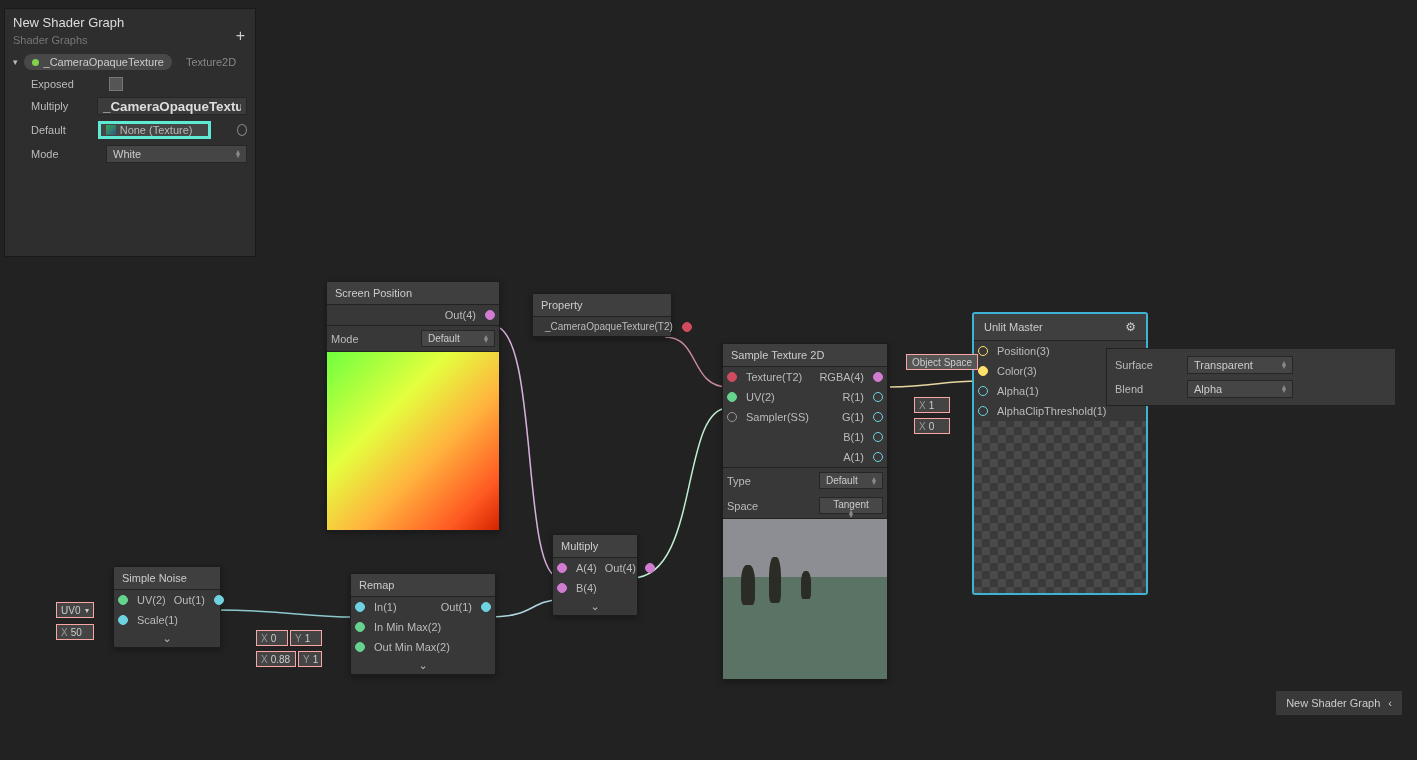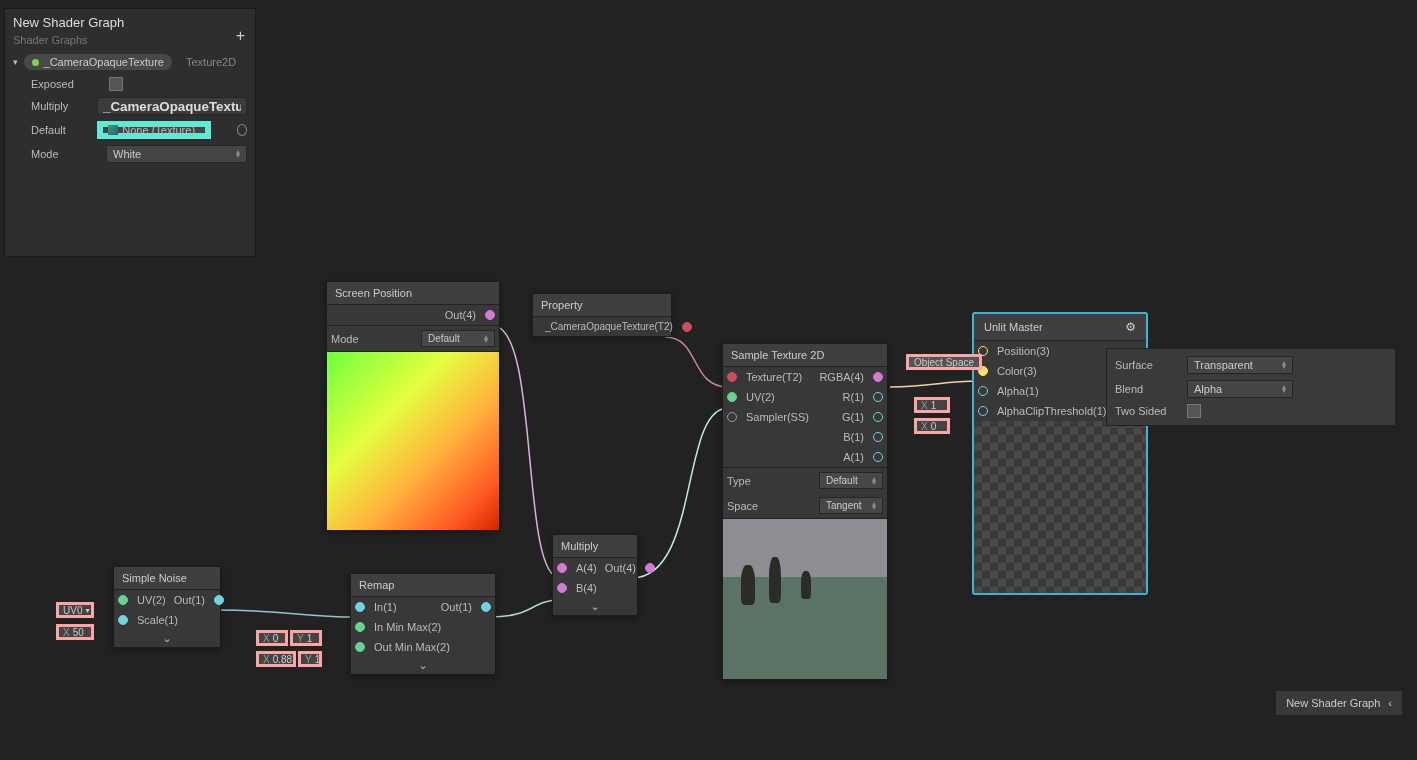--- a/index.html
+++ b/index.html
@@ -13,21 +13,21 @@
 .inspector .plus { position:absolute; right:10px; top:18px; color:#ccc; font-size:16px; cursor:pointer; }
 .inspector .proprow { display:flex; align-items:center; gap:6px; padding:4px 8px; }
 .inspector .chev { color:#bbb; cursor:pointer; font-size:9px; }
 .pill { background:#484848; border-radius:9px; padding:2px 8px; display:inline-flex; align-items:center; gap:5px; color:#ccc; }
 .dot { width:7px; height:7px; border-radius:50%; background:#7fd24a; display:inline-block; }
 .typetag { color:#888; margin-left:8px; }
 .field { display:flex; align-items:center; gap:22px; padding:3px 8px 3px 26px; }
 .field label { width:56px; color:#bbb; }
 .chk { width:14px; height:14px; background:#555; border:1px solid #777; }
 .txt { background:#3b3b3b; border:1px solid #262626; color:#ddd; padding:2px 5px; height:18px; }
-.objfield { background:#454545; border:6px solid #5eead4; color:#bbb; padding:2px 5px; height:18px; width:138px; display:flex; align-items:center; gap:4px;}
+.objfield { background:#454545; border:3px solid #5eead4; color:#bbb; padding:2px 5px; height:18px; width:138px; display:flex; align-items:center; gap:4px;}
 .swatch { width:10px; height:10px; background:linear-gradient(135deg,#3a5,#358);}
 .ring { width:12px; height:12px; border:1px solid #888; border-radius:50%; margin-left:4px;}
 .dd { background:#454545; border:1px solid #262626; color:#ccc; padding:2px 6px; height:18px; width:148px; display:flex; justify-content:space-between; align-items:center;}
 .updn { color:#888; font-size:8px; line-height:4px; display:flex; flex-direction:column;}
 
 
 .node { position:absolute; background:#383838; border:1px solid #1c1c1c; border-radius:2px; box-shadow:0 2px 6px rgba(0,0,0,.35); }
 .node .nh { background:#3f3f3f; padding:5px 8px; color:#ccc; border-bottom:1px solid #222; display:flex; justify-content:space-between; align-items:flex-end;}
 .row { display:flex; justify-content:space-between; align-items:center; padding:4px 4px; gap:8px; }
 .row .l, .row .r { display:flex; align-items:center; gap:5px; }
@@ -36,21 +36,21 @@
 .port.in { margin-right:4px;}
 .port.v4 { background:#d17bd1; border-color:#d17bd1;}
 .port.v3 { background:#ffe06a; border-color:#ffe06a;}
 .port.v2 { background:#66d38e; border-color:#66d38e;}
 .port.v1 { background:#6fd2e0; border-color:#6fd2e0;}
 .port.tex { background:#d14b5e; border-color:#d14b5e;}
 .port.samp { border-color:#999;}
 .port.hollow { background:transparent;}
 .lbl { color:#bbb; }
 .ddsm { background:#474747; border:1px solid #262626; color:#ccc; padding:1px 6px; height:17px; display:flex; justify-content:space-between; align-items:center; font-size:10px;}
-.numbox { background:#444; border:3px solid #fca5a5; color:#ccc; padding:1px 4px; height:16px; font-size:10px; display:inline-flex; gap:3px; align-items:center;}
+.numbox { background:#444; border:1px solid #fca5a5; color:#ccc; padding:1px 4px; height:16px; font-size:10px; display:inline-flex; gap:3px; align-items:center;}
 .numbox .k { color:#999;}
 .expand { text-align:center; color:#bbb; padding:2px; cursor:pointer;}
 
 
 .master { position:absolute; background:#383838; border:2px solid #3fb3d6; border-radius:3px;}
 .master .nh { background:#3f3f3f; padding:6px 10px; color:#ccc; display:flex; justify-content:space-between; align-items:center; border-bottom:1px solid #222;}
 .gear { font-size:12px; color:#ccc; cursor:pointer;}
 .checker { background:repeating-conic-gradient(#4a4a4a 0% 25%,#3a3a3a 0% 50%) 0/16px 16px; }
 
 
@@ -225,21 +225,21 @@
     <div class="ddsm" style="width:64px;">
         <span>Default</span>
         <span class="updn">
           <span>▴</span>
           <span>▾</span>
         </span>
       </div>
   </div>
   <div class="row" style="border-bottom:1px solid #222;">
     <span class="lbl">Space</span>
-    <div class="ddsm" style="width:64px;">
+    <div class="ddsm" style="width:64px;flex-direction:column;">
         <span>Tangent</span>
         <span class="updn">
           <span>▴</span>
           <span>▾</span>
         </span>
       </div>
   </div>
   <div class="terrain" style="height:160px;">
     <div class="t1"></div>
       <div class="t2"></div>
@@ -409,22 +409,18 @@
   <div class="srow">
     <label>Blend</label>
     <div class="dd ddw" style="width:106px;">
         <span>Alpha</span>
         <span class="updn">
           <span>▴</span>
           <span>▾</span>
         </span>
       </div>
   </div>
-  <div class="srow">
-    <label>Two Sided</label>
-    <div class="chk"></div>
-  </div>
 </div>
 
 <div class="btmbtn">
   <span>New Shader Graph</span>
   <span>‹</span>
 </div>
 
 </body></html>

